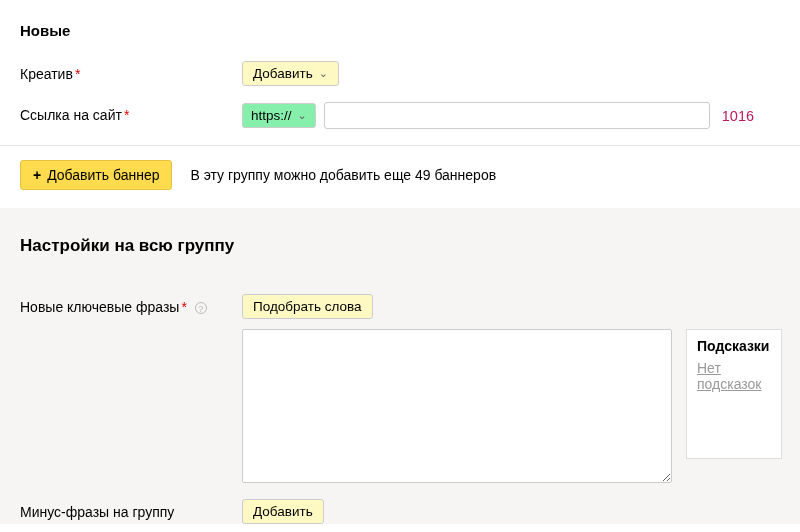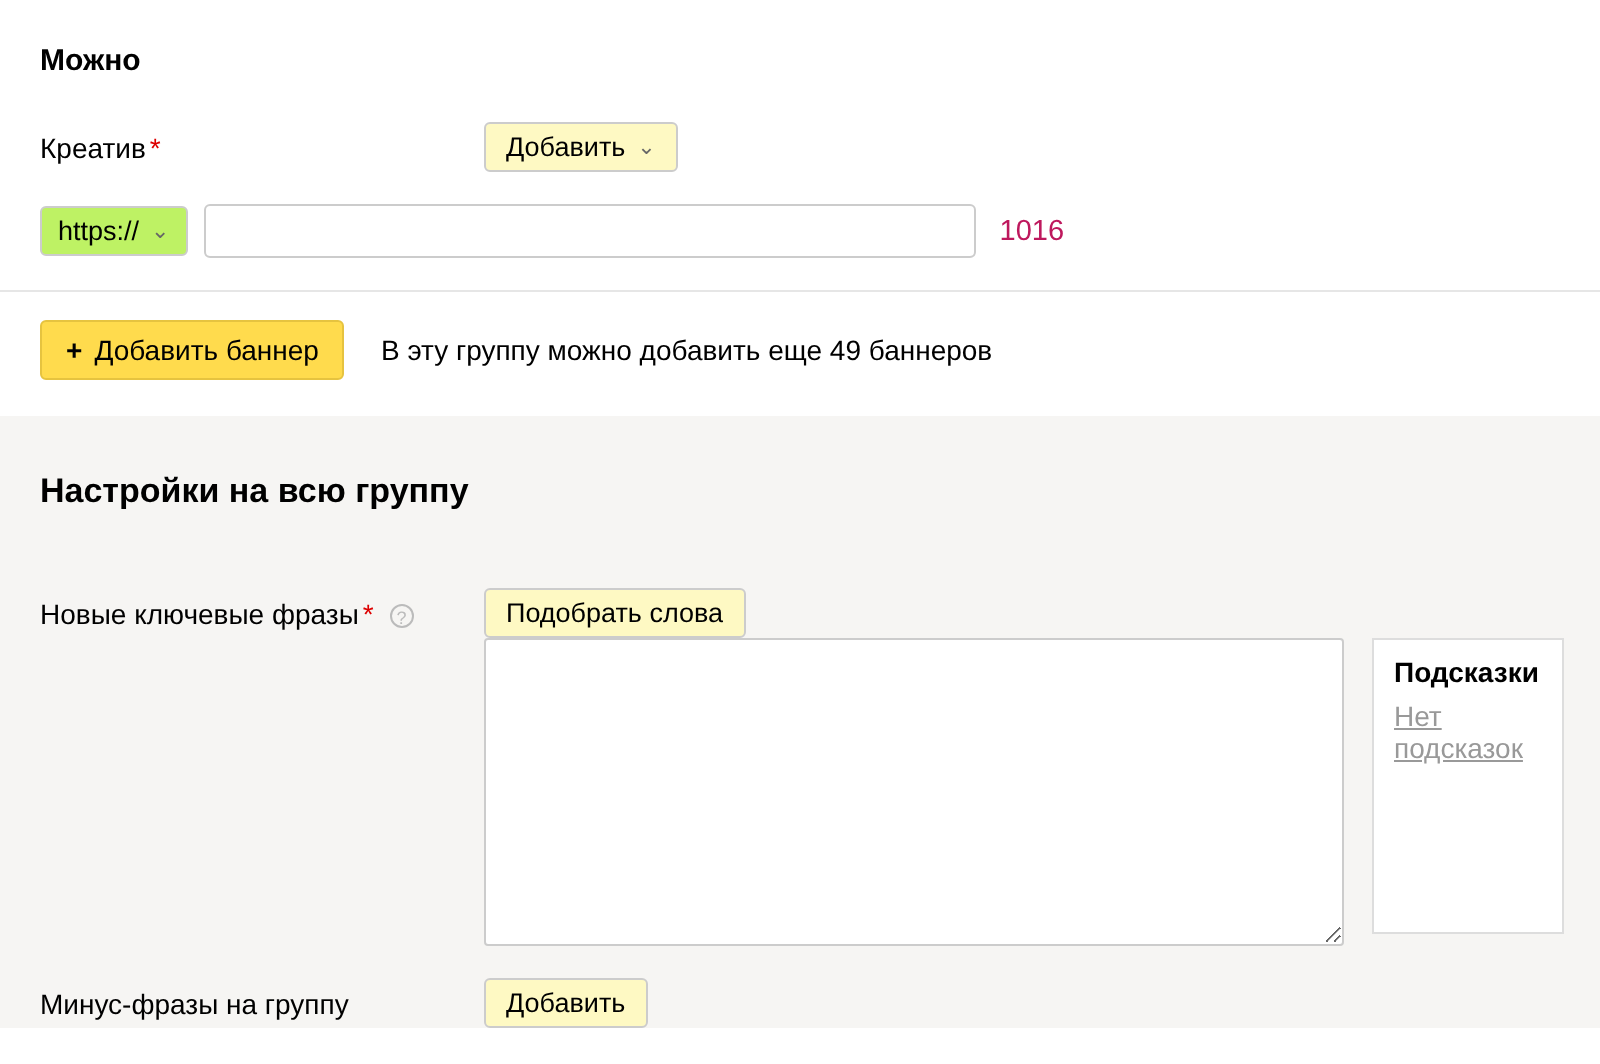--- a/index.html
+++ b/index.html
@@ -68,21 +68,21 @@
     border: 1px solid #ccc;
     border-radius: 3px;
     padding: 4px 10px;
     font-size: 13.5px;
     cursor: pointer;
   }
   .btn .chev { margin-left: 6px; font-size: 11px; color: #666; }
   .select-proto {
     display: inline-flex;
     align-items: center;
-    background: #bef264;
+    background: #86efac;
     border: 1px solid #ccc;
     border-radius: 3px;
     padding: 4px 8px;
     font-size: 13.5px;
     cursor: pointer;
   }
   .select-proto .chev { margin-left: 6px; font-size: 11px; color: #666; }
   .url-input {
     border: 1px solid #ccc;
     border-radius: 3px;
@@ -127,56 +127,59 @@
     height: 154px;
     resize: both;
     font-family: inherit;
     font-size: 13.5px;
     padding: 6px;
   }
   .hints-box {
     border: 1px solid #ddd;
     background: #fff;
     width: 96px;
-    height: 148px;
+    height: 130px;
     padding: 8px 10px;
     overflow: hidden;
   }
   .hints-box .hints-title { font-weight: bold; font-size: 14px; margin-bottom: 6px; }
   .hints-box .hints-empty { color: #999; font-size: 14px; text-decoration: underline; }
   .kw-footer {
     display: flex;
     align-items: center;
     gap: 8px;
     color: #a5a5a5;
     font-size: 13.5px;
     margin-top: 4px;
   }
   .kw-footer .sep { color: #ccc; }
   .link-muted { color: #c2c2c2; cursor: pointer; }
 </style>
 </head>
 <body>
 
 <div class="section-top">
-  <div class="h-banner">Можно</div>
+  <div class="h-banner">Новые</div>
 
   <div class="row">
     <div class="row-label">
       <span>Креатив</span><span class="req">*</span>
     </div>
     <div class="row-body">
       <button class="btn">
         <span>Добавить</span>
         <span class="chev">⌄</span>
       </button>
     </div>
   </div>
 
   <div class="row">
+    <div class="row-label">
+      <span>Ссылка на сайт</span><span class="req">*</span>
+    </div>
     <div class="row-body">
       <div class="select-proto">
         <span>https://</span>
         <span class="chev">⌄</span>
       </div>
       <input class="url-input" type="text" value="" style="">
       <span class="char-count">1016</span>
     </div>
   </div>
 
@@ -193,21 +196,21 @@
 
 <div class="section-bottom">
   <div class="h-group">Настройки на всю группу</div>
 
   <div class="row" style="align-items:flex-start;">
     <div class="row-label">
       <span>Новые ключевые фразы</span><span class="req">*</span>
       <span class="help-icon">?</span>
     </div>
     <div class="row-body" style="display:block;">
-      <button class="btn" style="">
+      <button class="btn" style="margin-bottom:10px;">
         <span>Подобрать слова</span>
       </button>
       <div class="kw-area-wrap">
         <textarea class="kw-ta" style=""></textarea>
         <div class="hints-box">
           <div class="hints-title">Подсказки</div>
           <div class="hints-empty">Нет подсказок</div>
         </div>
       </div>
     </div>

